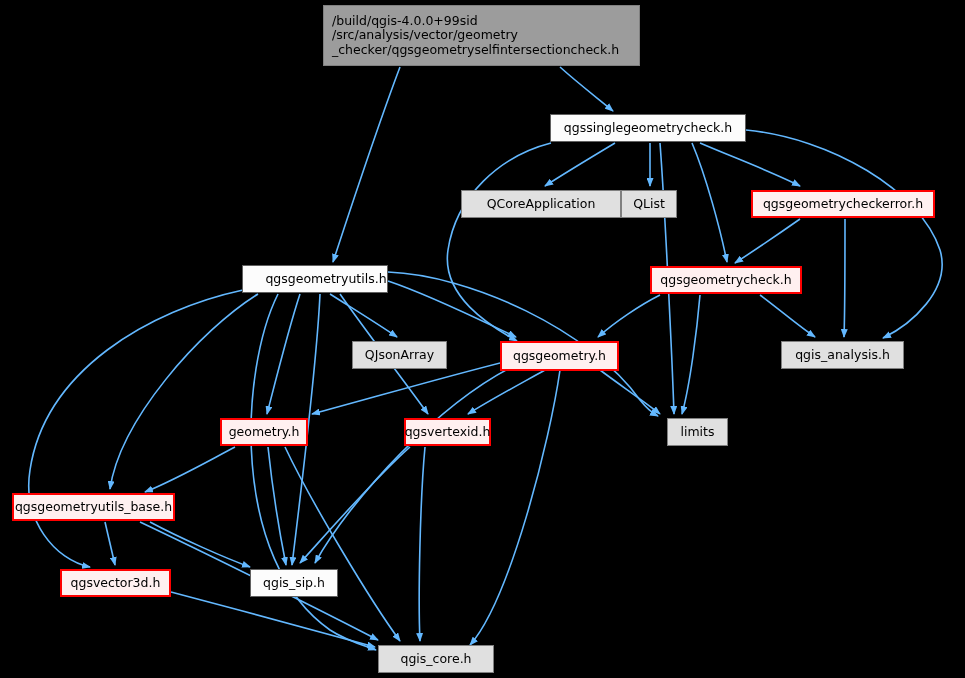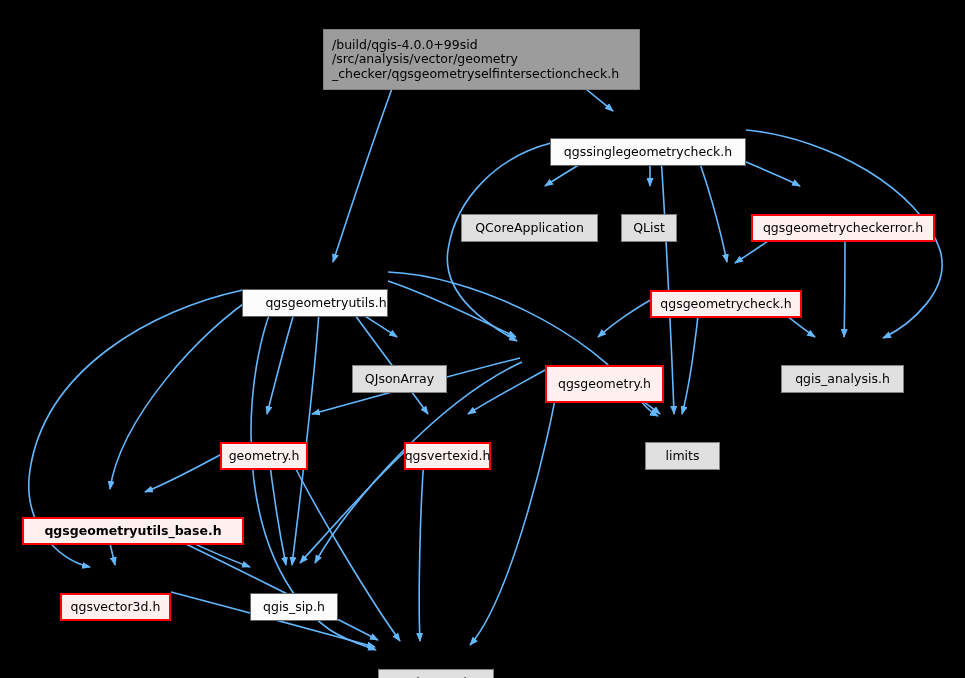--- a/index.html
+++ b/index.html
@@ -1,20 +1,20 @@
 <!DOCTYPE html>
 <html><head>
 <meta charset="utf-8">
 <style>
   html,body{margin:0;padding:0;background:#000;}
   body{width:965px;height:678px;overflow:hidden;font-family:"DejaVu Sans",sans-serif;}
   #graph{position:relative;width:965px;height:678px;background:#000;}
   svg.edges{position:absolute;left:0;top:0;width:965px;height:678px;}
   .node{position:absolute;box-sizing:border-box;display:flex;align-items:center;
-        justify-content:center;font-size:12.5px;line-height:1.15;white-space:pre;margin-top:24px;}
+        justify-content:center;font-size:12.5px;line-height:1.15;white-space:pre;}
   .node.plain{background:#e0e0e0;border:1px solid #808080;color:#000;}
   .node.root{background:#9c9c9c;border:1px solid #808080;color:#000;
              justify-content:flex-start;text-align:left;padding-left:8px;font-size:12.5px;}
   .node.red{background:#fff0f0;border:2px solid #ff0000;color:#000;}
   .node.white{background:#fcfcfc;border:1px solid #606060;color:#000;}
 </style>
 </head>
 <body>
 
 <div id="graph">
@@ -62,29 +62,29 @@
         <path d="M 150,522 C 180,538 225,558 250,567" fill="none" stroke="#63b8ff" stroke-width="1.6" marker-end="url(#ah)"></path>
         <path d="M 140,522 C 210,555 330,615 378,640" fill="none" stroke="#63b8ff" stroke-width="1.6" marker-end="url(#ah)"></path>
         <path d="M 171,592 C 240,610 330,635 375,647" fill="none" stroke="#63b8ff" stroke-width="1.6" marker-end="url(#ah)"></path>
       </g>
   </svg>
   <div id="nodes-layer">
       <div class="node root" style="left: 323px; top: 5px; width: 317px; height: 61px;">/build/qgis-4.0.0+99sid
 /src/analysis/vector/geometry
 _checker/qgsgeometryselfintersectioncheck.h</div>
       <div class="node white" style="left: 550px; top: 114px; width: 196px; height: 28px; text-align: center;">qgssinglegeometrycheck.h</div>
-      <div class="node plain" style="left: 461px; top: 190px; width: 137px; height: 28px;">QCoreApplication</div>
+      <div class="node plain" style="left: 461px; top: 190px; width: 160px; height: 28px;">QCoreApplication</div>
       <div class="node plain" style="left: 621px; top: 190px; width: 56px; height: 28px;">QList</div>
       <div class="node red" style="left: 751px; top: 190px; width: 184px; height: 28px;">qgsgeometrycheckerror.h</div>
       <div class="node white" style="left: 242px; top: 265px; width: 146px; height: 28px; padding-left: 22px;">qgsgeometryutils.h</div>
       <div class="node red" style="left: 650px; top: 266px; width: 152px; height: 28px;">qgsgeometrycheck.h</div>
       <div class="node plain" style="left: 352px; top: 341px; width: 95px; height: 28px;">QJsonArray</div>
-      <div class="node red" style="left: 545px; top: 341px; width: 119px; height: 38px;">qgsgeometry.h</div>
+      <div class="node red" style="left: 500px; top: 341px; width: 119px; height: 30px;">qgsgeometry.h</div>
       <div class="node plain" style="left: 781px; top: 341px; width: 123px; height: 28px;">qgis_analysis.h</div>
       <div class="node red" style="left: 220px; top: 418px; width: 88px; height: 28px;">geometry.h</div>
       <div class="node red" style="left: 404px; top: 418px; width: 87px; height: 28px;">qgsvertexid.h</div>
-      <div class="node plain" style="left: 645px; top: 418px; width: 75px; height: 28px;">limits</div>
-      <div class="node red" style="left: 22px; top: 493px; width: 222px; height: 28px; font-weight: bold;">qgsgeometryutils_base.h</div>
+      <div class="node plain" style="left: 667px; top: 418px; width: 61px; height: 28px;">limits</div>
+      <div class="node red" style="left: 12px; top: 493px; width: 163px; height: 28px;">qgsgeometryutils_base.h</div>
       <div class="node red" style="left: 60px; top: 569px; width: 111px; height: 28px;">qgsvector3d.h</div>
       <div class="node white" style="left: 250px; top: 569px; width: 88px; height: 28px;">qgis_sip.h</div>
       <div class="node plain" style="left: 378px; top: 645px; width: 116px; height: 28px;">qgis_core.h</div>
     </div>
 </div>
 
 </body></html>

